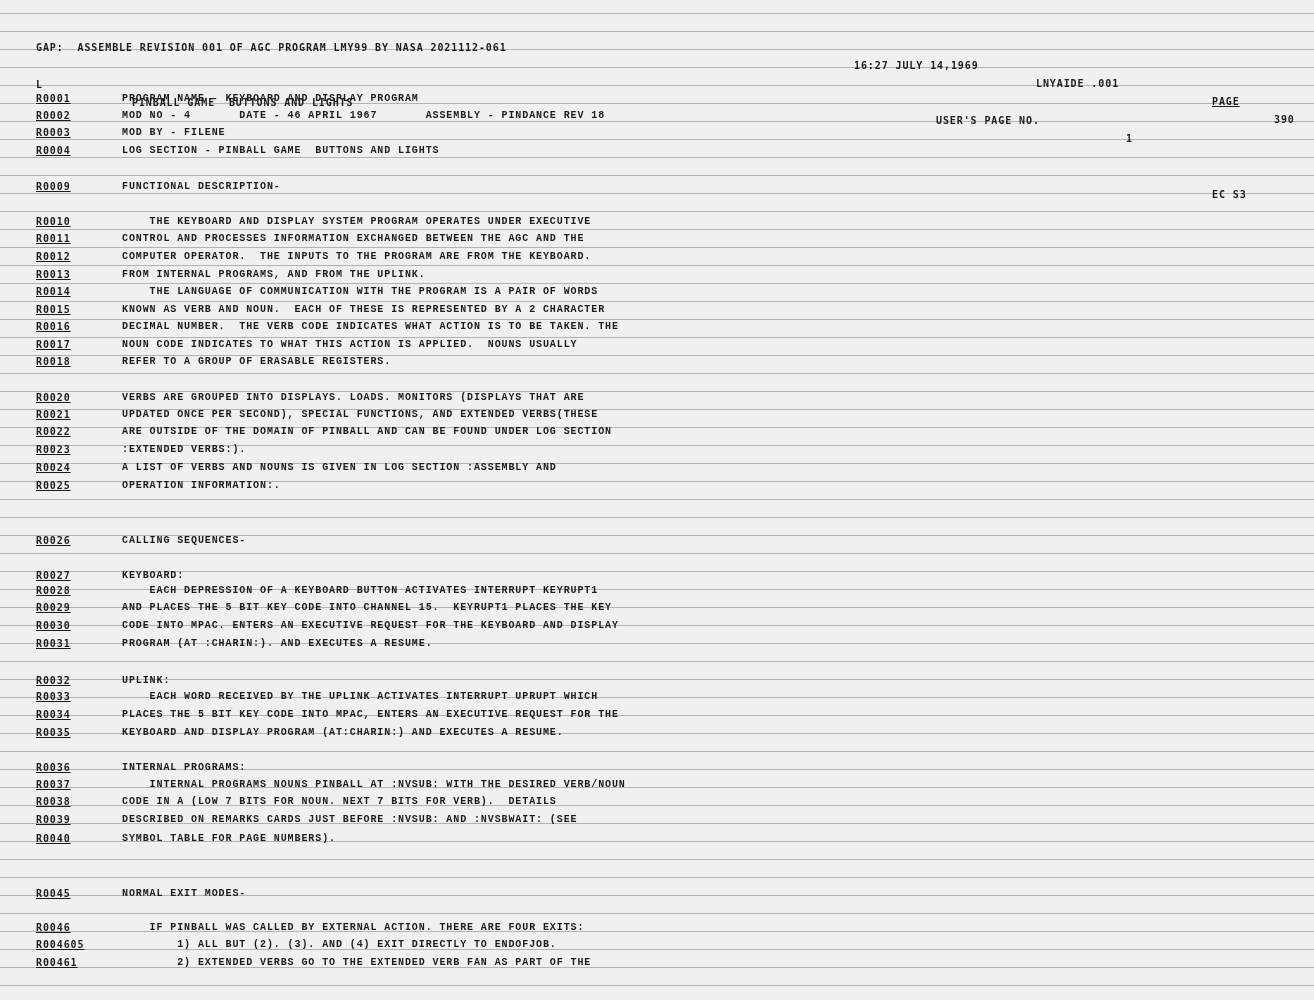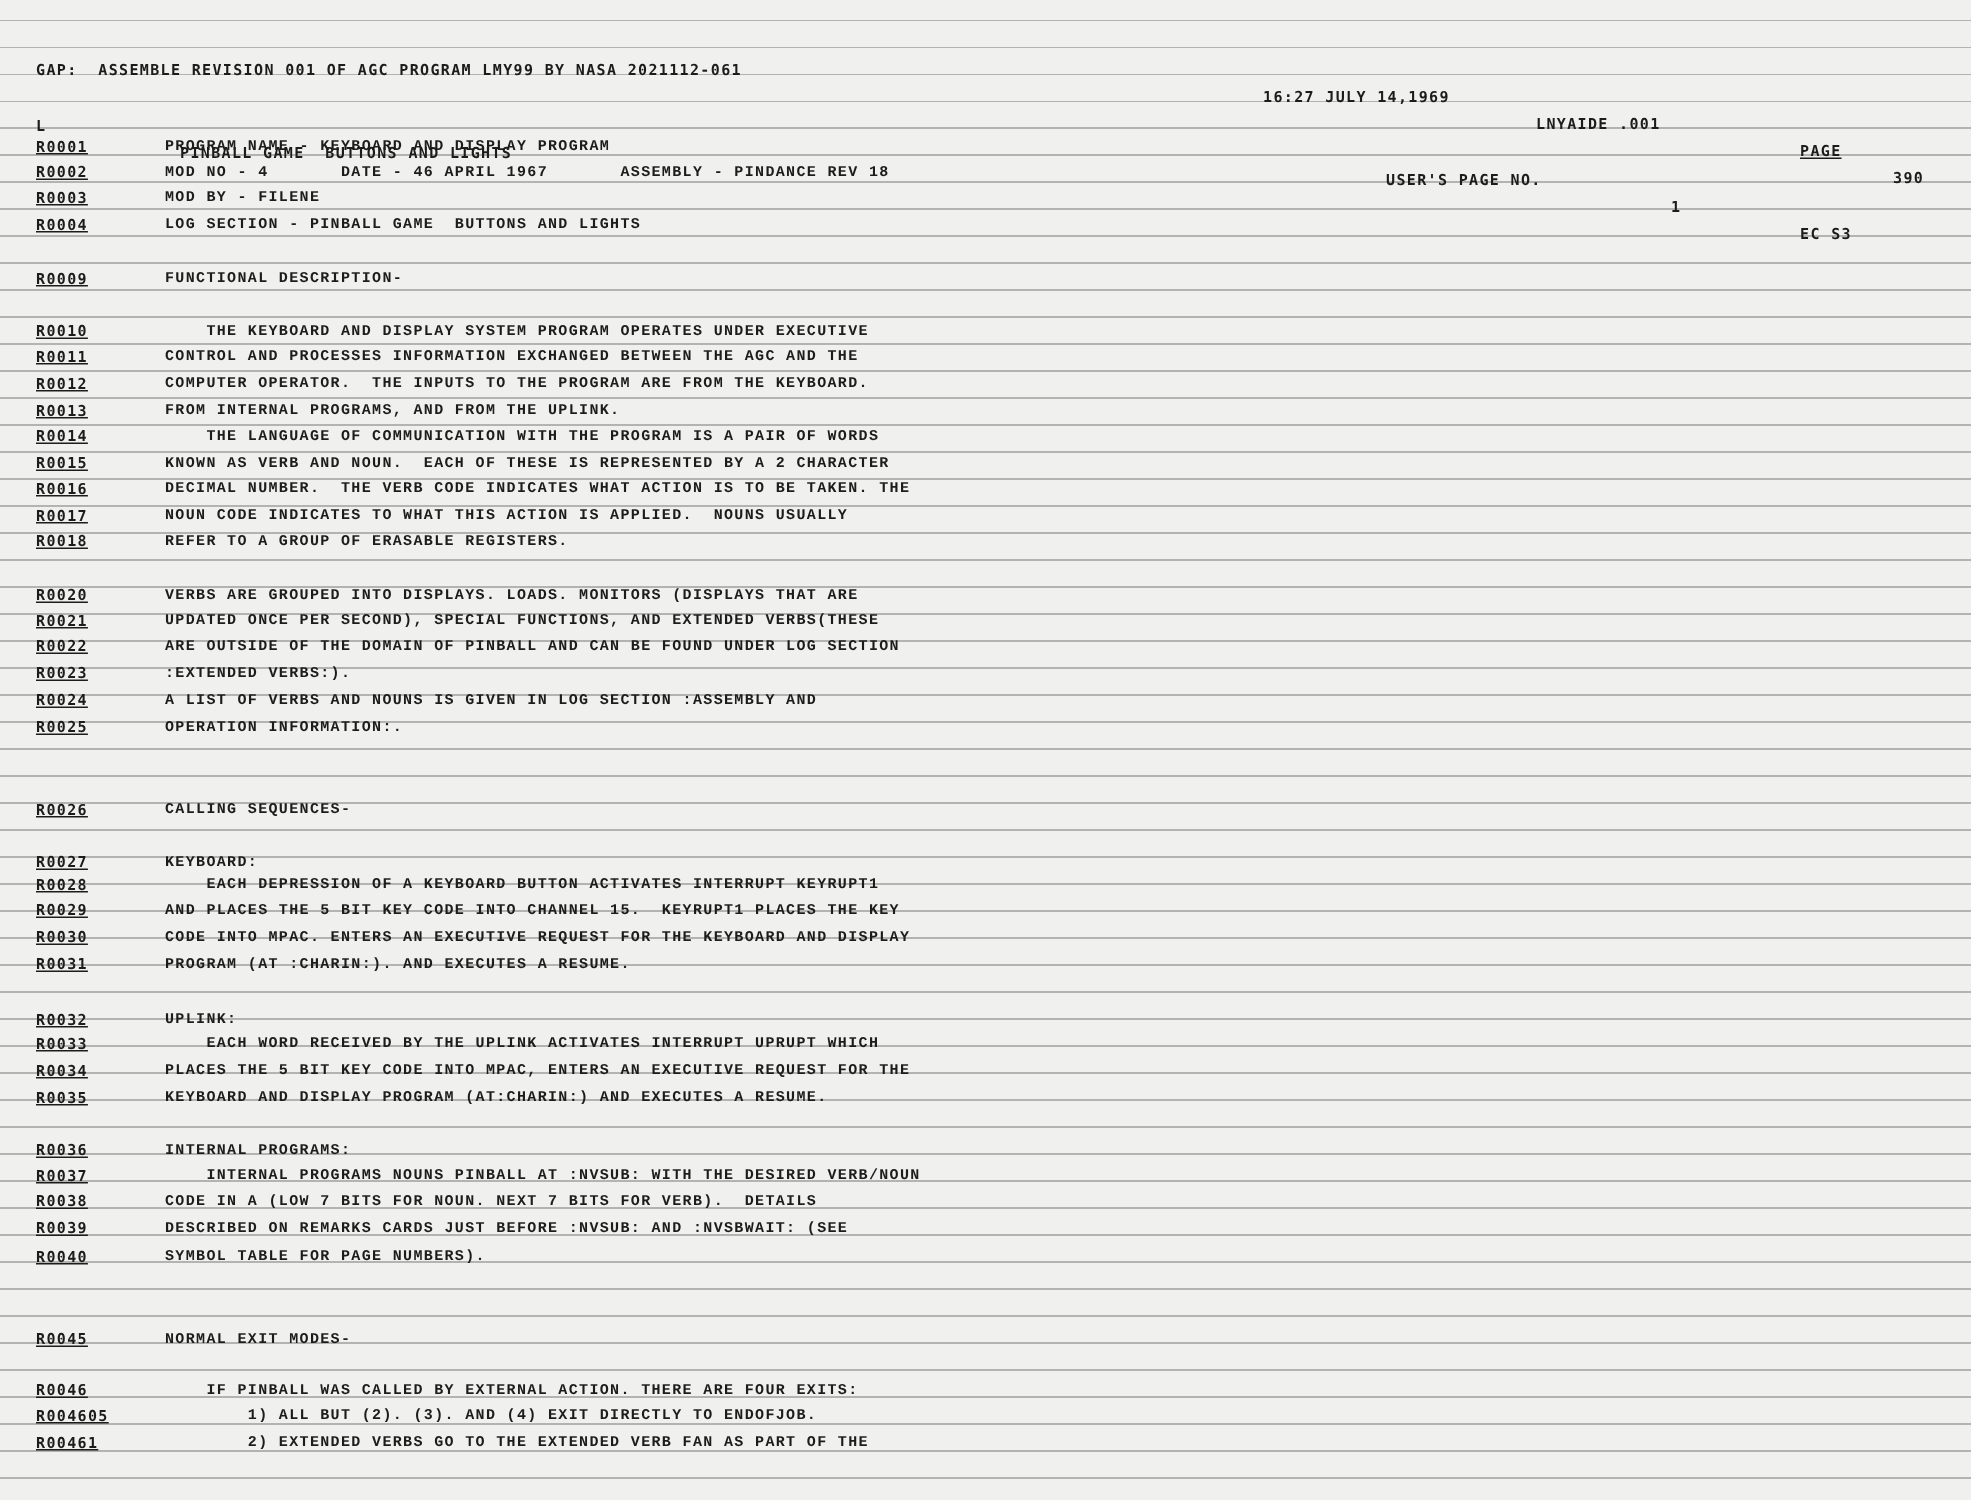--- a/index.html
+++ b/index.html
@@ -14,21 +14,21 @@
     position: absolute; left: 0; top: 0; width: 1314px; height: 1000px;
     background-image: repeating-linear-gradient(
       to bottom,
       transparent 0px, transparent 17px,
       #a8a8a6 17px, #a8a8a6 18px);
     background-position: 0 -4px;
     opacity: 0.85;
     z-index: 0;
   }
   .line {
-    position: absolute; left: 4px; height: 18px; line-height: 18px;
+    position: absolute; left: 16px; height: 18px; line-height: 18px;
     font-size: 10px; letter-spacing: 0.9px; white-space: pre;
     z-index: 1;
     font-weight: bold;
   }
   .seq { position: absolute; left: 20px; text-decoration: underline; }
   .txt { position: absolute; left: 106px; font-family: Liberation Mono, monospace; }
   .hdr { position: absolute; }
 </style>
 </head>
 <body>
@@ -41,21 +41,21 @@
   <span class="hdr" style="left:1020px;">LNYAIDE .001</span>
   <span class="hdr" style="left:1196px;text-decoration:underline;">PAGE</span>
   <span class="hdr" style="left:1258px;">390</span>
 </div>
 
 <div class="line" style="top:58px;">
   <span class="hdr" style="left:20px;">L</span>
   <span class="hdr" style="left:106px;margin-left:10px;">PINBALL GAME  BUTTONS AND LIGHTS</span>
   <span class="hdr" style="left:920px;">USER'S PAGE NO.</span>
   <span class="hdr" style="left:1110px;">1</span>
-  <span class="hdr" style="left:1196px;">EC S3</span>
+  <span class="hdr" style="left:1196px;margin-top:38px;">EC S3</span>
 </div>
 
 <div id="listing">
     <div class="line" style="top: 90px;"><span class="seq">R0001</span><span class="txt">PROGRAM NAME - KEYBOARD AND DISPLAY PROGRAM</span></div>
     <div class="line" style="top: 107px;"><span class="seq">R0002</span><span class="txt">MOD NO - 4       DATE - 46 APRIL 1967       ASSEMBLY - PINDANCE REV 18</span></div>
     <div class="line" style="top: 124px;"><span class="seq">R0003</span><span class="txt">MOD BY - FILENE</span></div>
     <div class="line" style="top: 142px;"><span class="seq">R0004</span><span class="txt">LOG SECTION - PINBALL GAME  BUTTONS AND LIGHTS</span></div>
     <div class="line" style="top: 178px;"><span class="seq">R0009</span><span class="txt">FUNCTIONAL DESCRIPTION-</span></div>
     <div class="line" style="top: 213px;"><span class="seq">R0010</span><span class="txt">    THE KEYBOARD AND DISPLAY SYSTEM PROGRAM OPERATES UNDER EXECUTIVE</span></div>
     <div class="line" style="top: 230px;"><span class="seq">R0011</span><span class="txt">CONTROL AND PROCESSES INFORMATION EXCHANGED BETWEEN THE AGC AND THE</span></div>

